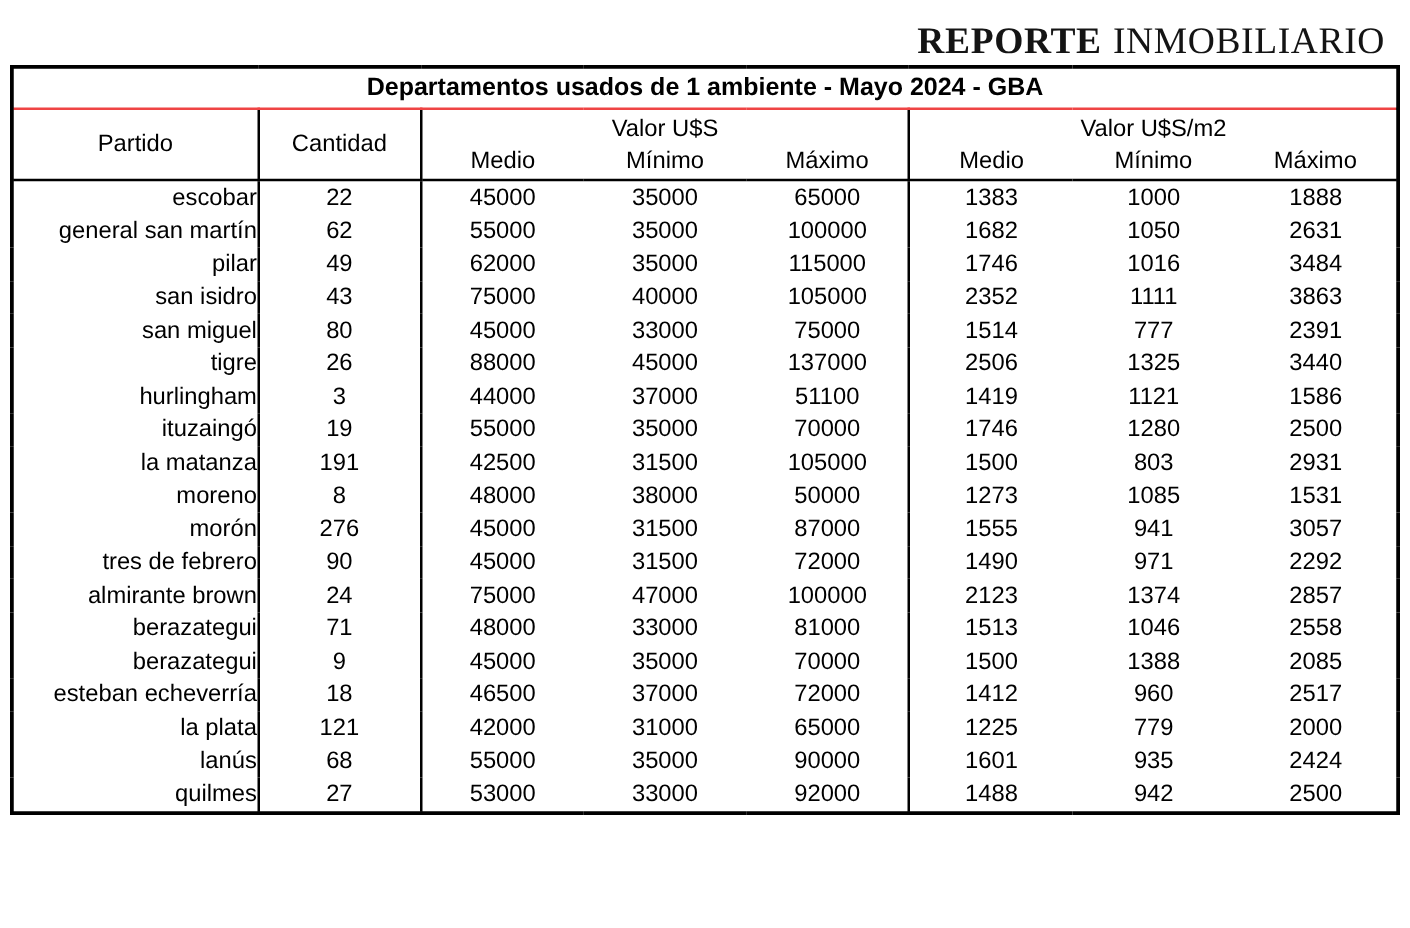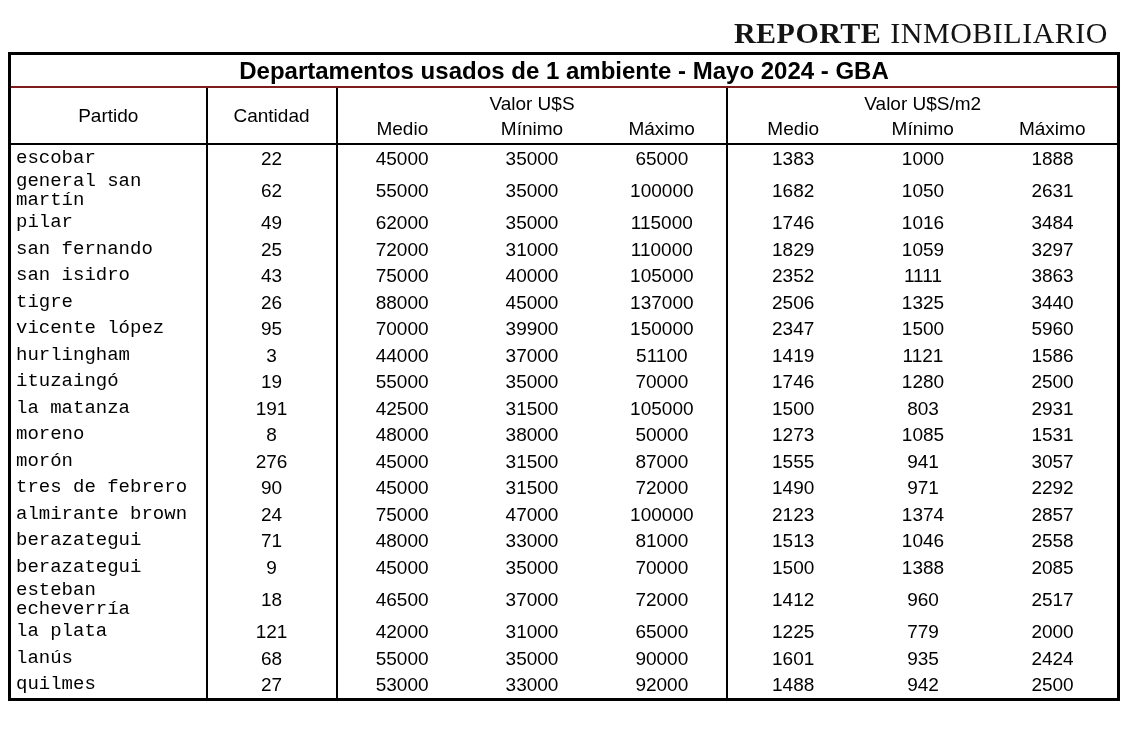--- a/index.html
+++ b/index.html
@@ -34,25 +34,25 @@
     table-layout: fixed;
     border: 3px solid #000;
     font-size: 19px;
     background: #fff;
   }
   col.col-partido  { width: 197px; }
   col.col-cantidad { width: 130px; }
 
   th.title-cell {
     font-weight: bold;
-    font-size: 24px;
+    font-size: 20px;
     height: 31px;
     text-align: center;
     vertical-align: middle;
-    border-bottom: 2px solid #7f1d1d;
+    border-bottom: 2px solid #ef4444;
     padding: 0;
   }
   tr.hdr th {
     font-weight: normal;
     border-bottom: 2px solid #000;
     height: 55px;
     padding: 0;
   }
   .vmid { vertical-align: middle; text-align: center; }
   .bR { border-right: 2px solid #000; }
@@ -66,23 +66,22 @@
 
   tbody td {
     height: 26.5px;
     padding: 0;
     text-align: center;
     vertical-align: middle;
     font-size: 19px;
     line-height: 1;
   }
   td.c-left {
-    text-align: left;
+    text-align: right;
     padding-left: 5px;
-    font-family: Liberation Mono, monospace;
   }
 </style>
 </head>
 <body>
 
 <div class="logo">
   <span class="logo-bold">REPORTE</span><span class="logo-light">INMOBILIARIO</span>
 </div>
 
 <table class="report">
@@ -146,58 +145,48 @@
     <td class="c-left bR">pilar</td>
     <td class="bR">49</td>
     <td>62000</td>
     <td>35000</td>
     <td class="bR">115000</td>
     <td>1746</td>
     <td>1016</td>
     <td>3484</td>
   </tr>
       <tr class="data-row">
-    <td class="c-left bR">san fernando</td>
-    <td class="bR">25</td>
-    <td>72000</td>
-    <td>31000</td>
-    <td class="bR">110000</td>
-    <td>1829</td>
-    <td>1059</td>
-    <td>3297</td>
-  </tr>
-      <tr class="data-row">
     <td class="c-left bR">san isidro</td>
     <td class="bR">43</td>
     <td>75000</td>
     <td>40000</td>
     <td class="bR">105000</td>
     <td>2352</td>
     <td>1111</td>
     <td>3863</td>
   </tr>
       <tr class="data-row">
+    <td class="c-left bR">san miguel</td>
+    <td class="bR">80</td>
+    <td>45000</td>
+    <td>33000</td>
+    <td class="bR">75000</td>
+    <td>1514</td>
+    <td>777</td>
+    <td>2391</td>
+  </tr>
+      <tr class="data-row">
     <td class="c-left bR">tigre</td>
     <td class="bR">26</td>
     <td>88000</td>
     <td>45000</td>
     <td class="bR">137000</td>
     <td>2506</td>
     <td>1325</td>
     <td>3440</td>
-  </tr>
-      <tr class="data-row">
-    <td class="c-left bR">vicente lópez</td>
-    <td class="bR">95</td>
-    <td>70000</td>
-    <td>39900</td>
-    <td class="bR">150000</td>
-    <td>2347</td>
-    <td>1500</td>
-    <td>5960</td>
   </tr>
       <tr class="data-row">
     <td class="c-left bR">hurlingham</td>
     <td class="bR">3</td>
     <td>44000</td>
     <td>37000</td>
     <td class="bR">51100</td>
     <td>1419</td>
     <td>1121</td>
     <td>1586</td>

